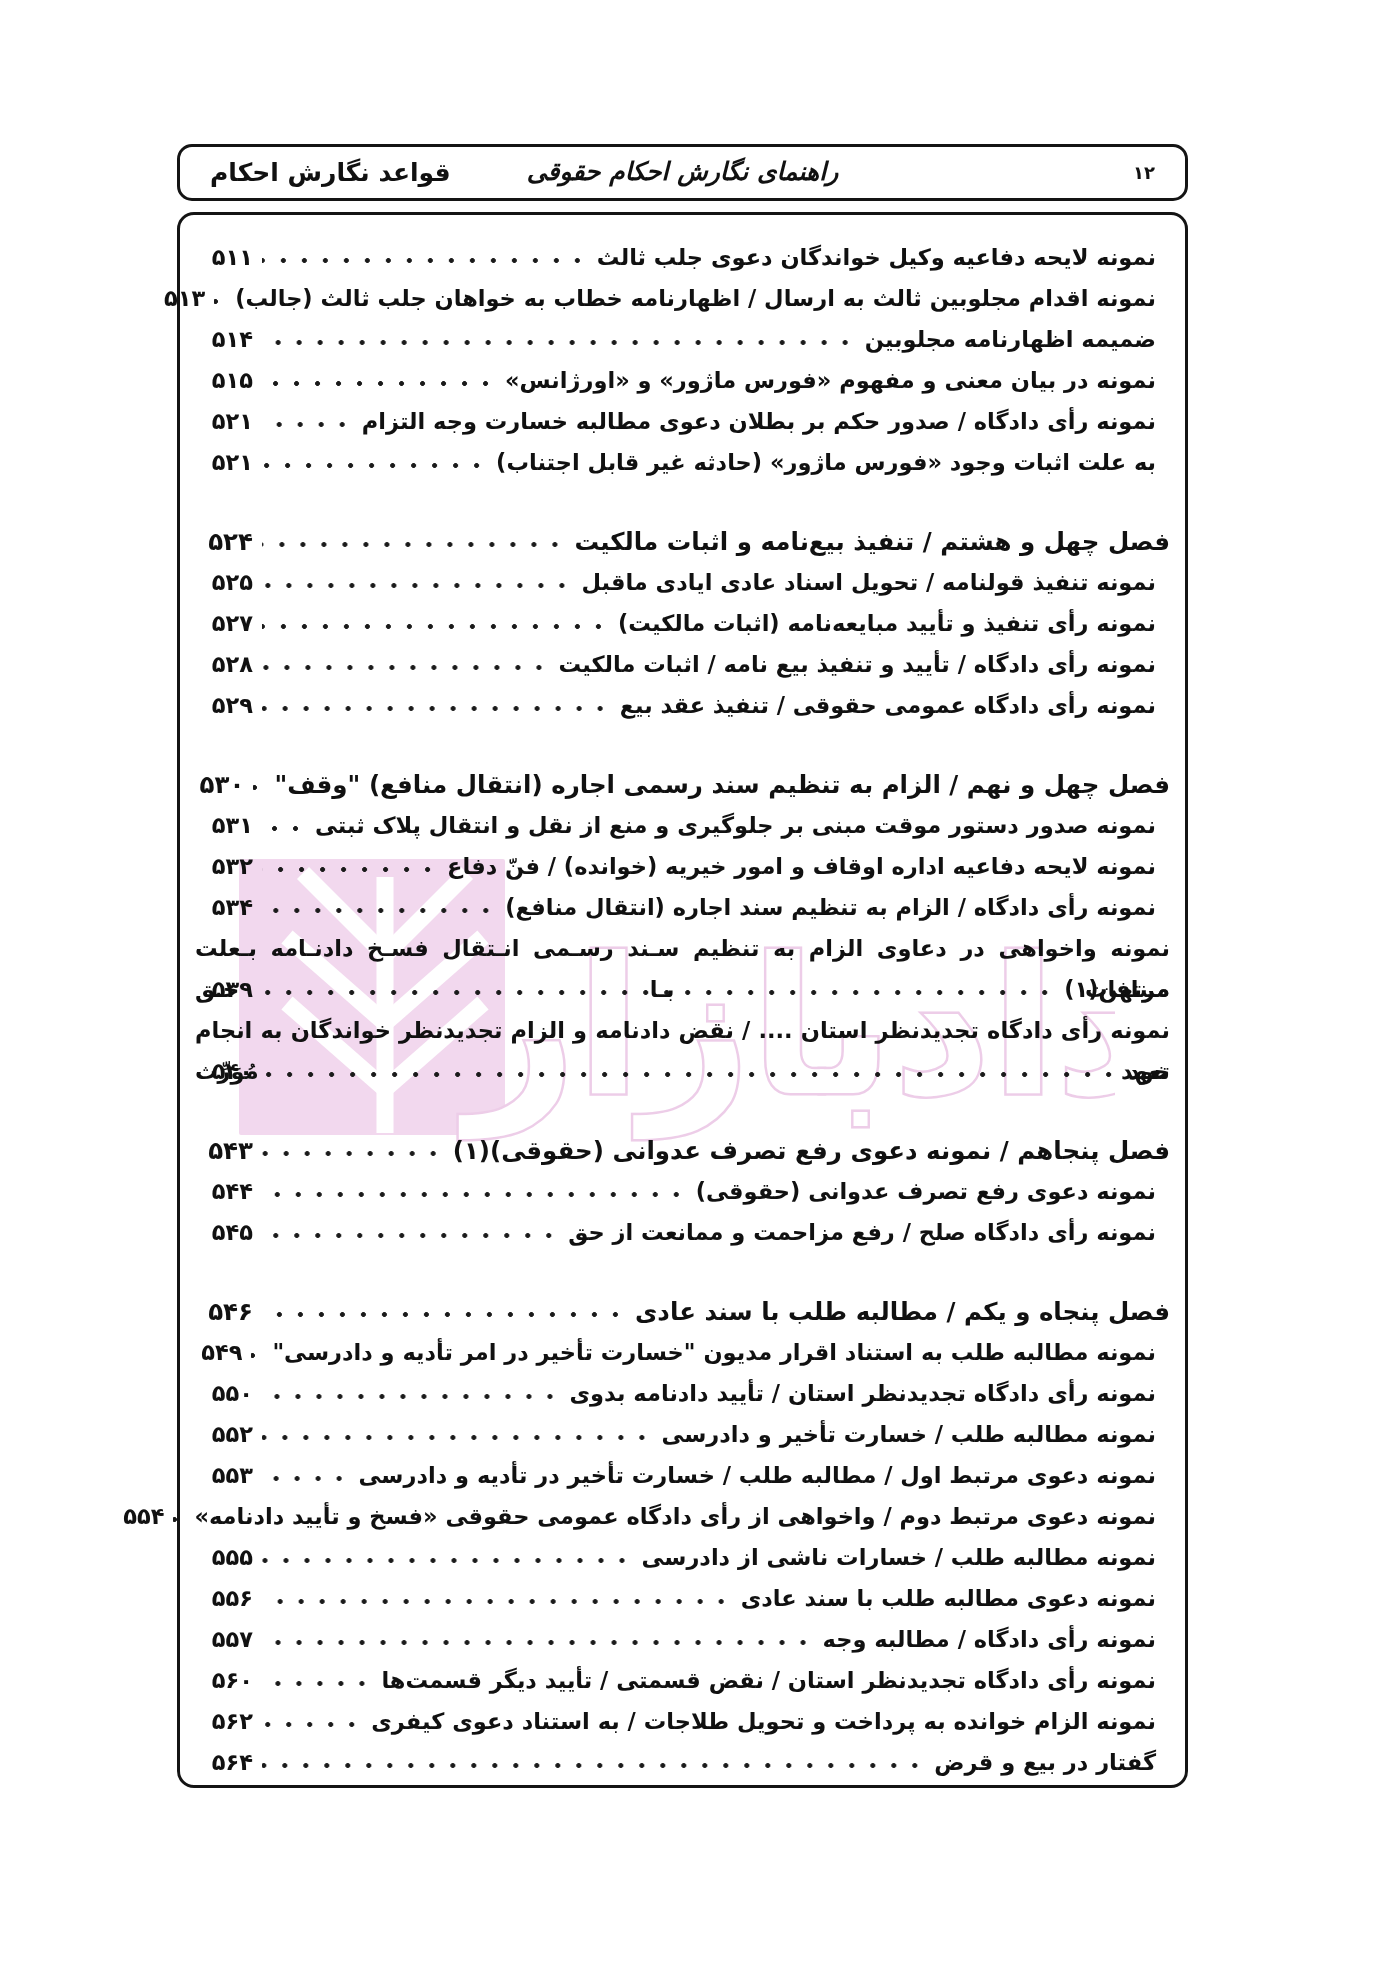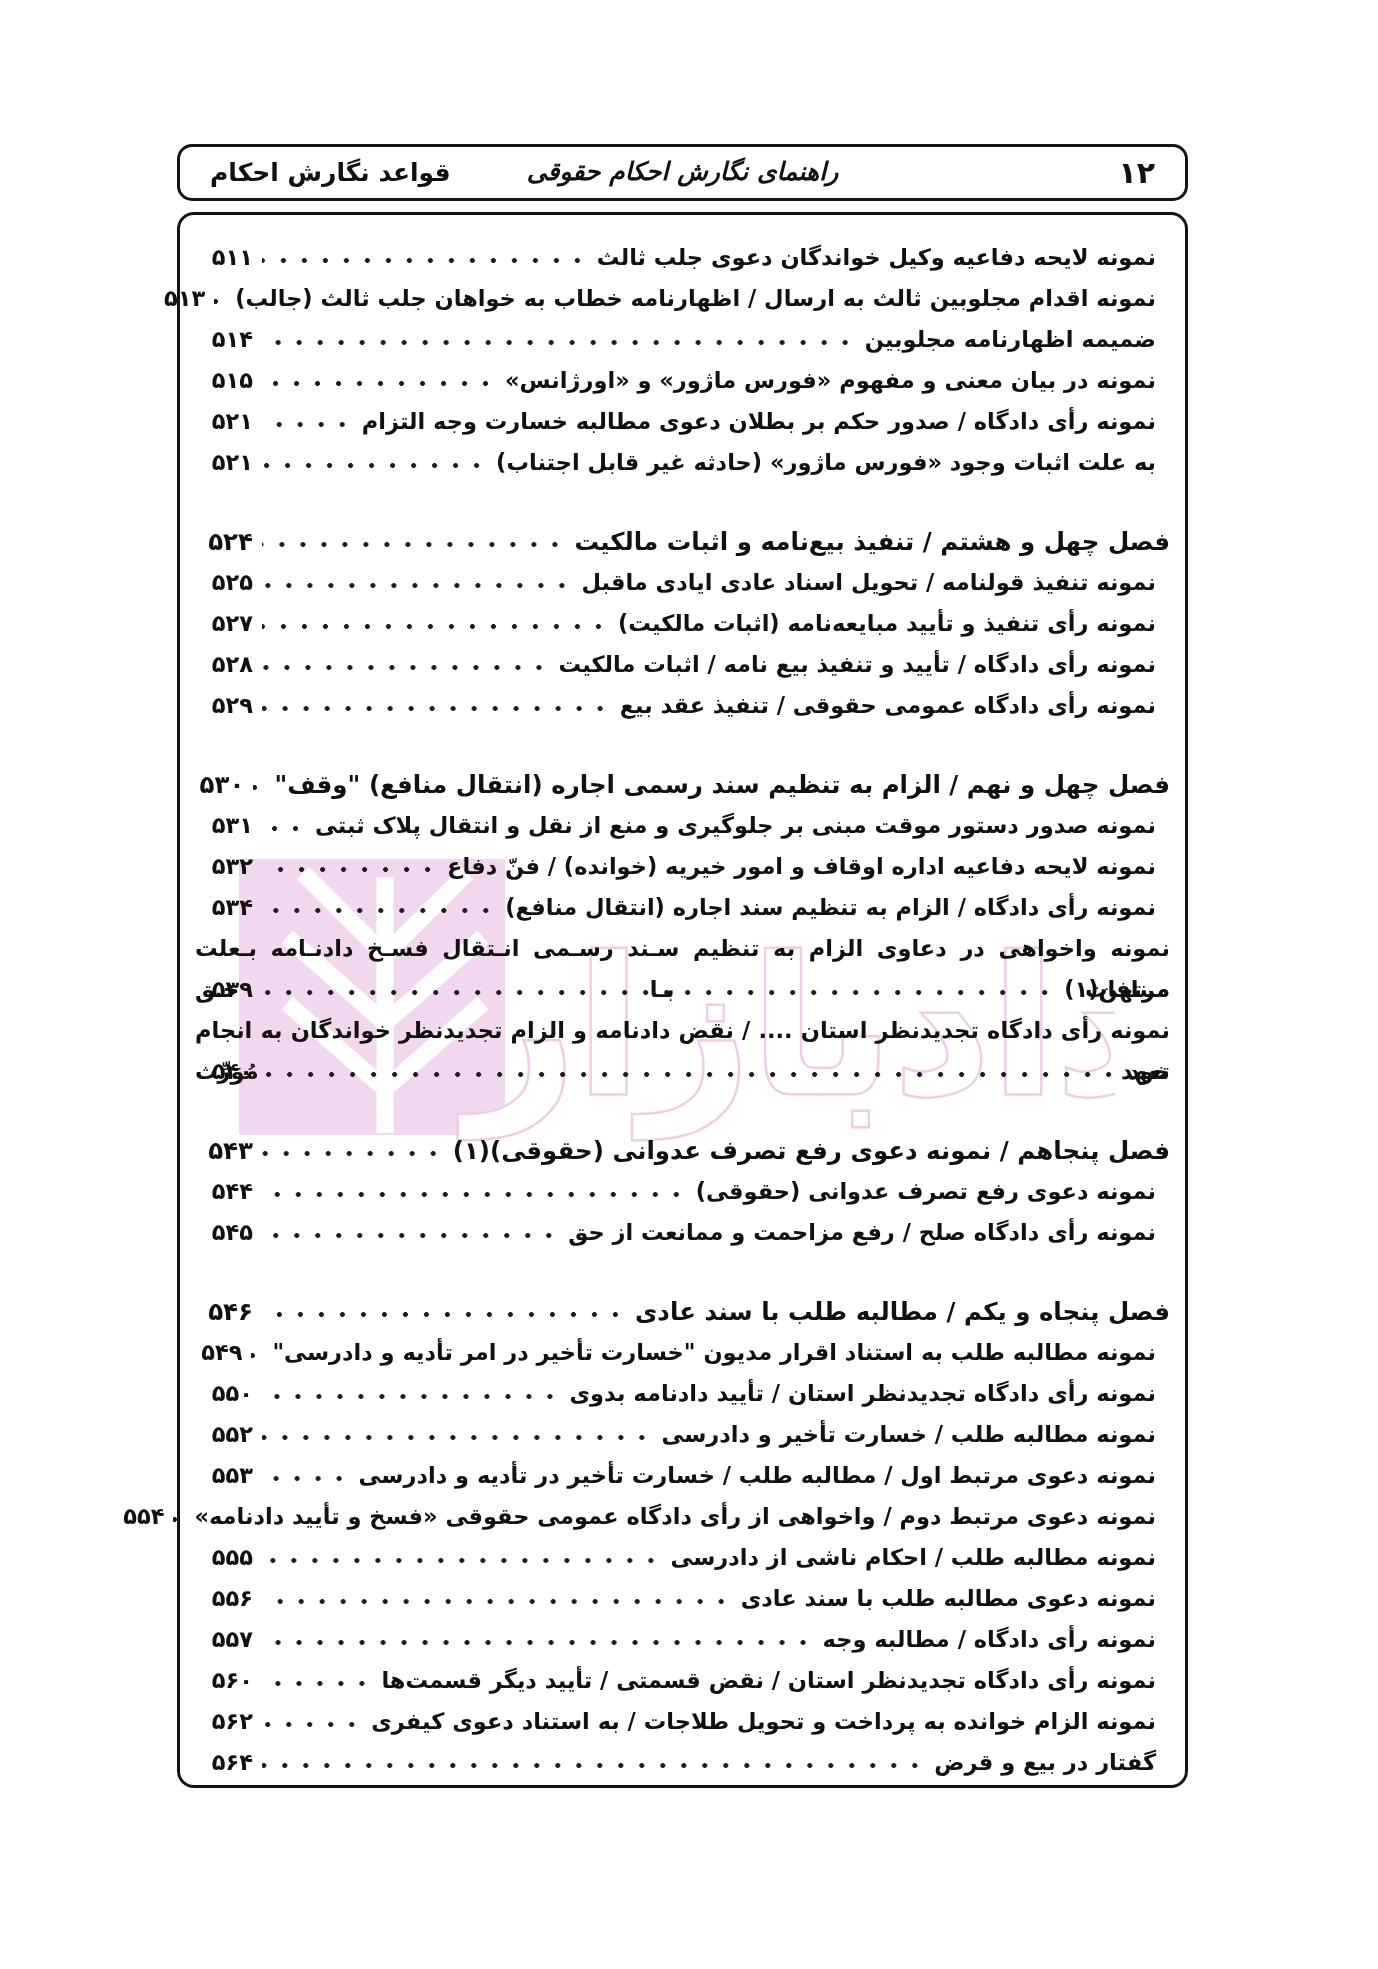--- a/index.html
+++ b/index.html
@@ -7,21 +7,21 @@
     position:relative;width:1378px;height:1969px;background:#ffffff;
     font-family:"DejaVu Sans",sans-serif;color:#111;overflow:hidden;direction:rtl;
   }
   
   .header-box{
     position:absolute;right:190px;top:144px;width:1011px;height:57px;
     border:3px solid #141414;border-radius:15px;box-sizing:border-box;
     display:flex;align-items:center;justify-content:space-between;
     padding:0 30px;font-weight:bold;font-size:25px;background:#fff;
   }
-  .header-box .page-no{letter-spacing:5px;font-size:30px;}
+  .header-box .page-no{letter-spacing:5px;font-size:18px;}
   .header-box .book-title{
     position:absolute;left:50%;top:50%;transform:translate(-50%,-54%);
     white-space:nowrap;font-size:25px;font-style:italic;
   }
   
   .toc-box{
     position:absolute;right:190px;top:212px;width:1011px;height:1576px;
     border:3px solid #141414;border-radius:17px;box-sizing:border-box;
     background:#fff;
   }
@@ -198,21 +198,21 @@
           <span class="title">نمونه دعوی مرتبط اول / مطالبه طلب / خسارت تأخیر در تأدیه و دادرسی</span>
           <span class="leader"></span>
           <span class="page-num">۵۵۳</span>
         </div>
         <div class="row entry">
           <span class="title">نمونه دعوی مرتبط دوم / واخواهی از رأی دادگاه عمومی حقوقی «فسخ و تأیید دادنامه»</span>
           <span class="leader"></span>
           <span class="page-num">۵۵۴</span>
         </div>
         <div class="row entry">
-          <span class="title">نمونه مطالبه طلب / احکام ناشی از دادرسی</span>
+          <span class="title">نمونه مطالبه طلب / خسارات ناشی از دادرسی</span>
           <span class="leader"></span>
           <span class="page-num">۵۵۵</span>
         </div>
         <div class="row entry">
           <span class="title">نمونه دعوی مطالبه طلب با سند عادی</span>
           <span class="leader"></span>
           <span class="page-num">۵۵۶</span>
         </div>
         <div class="row entry">
           <span class="title">نمونه رأی دادگاه / مطالبه وجه</span>

